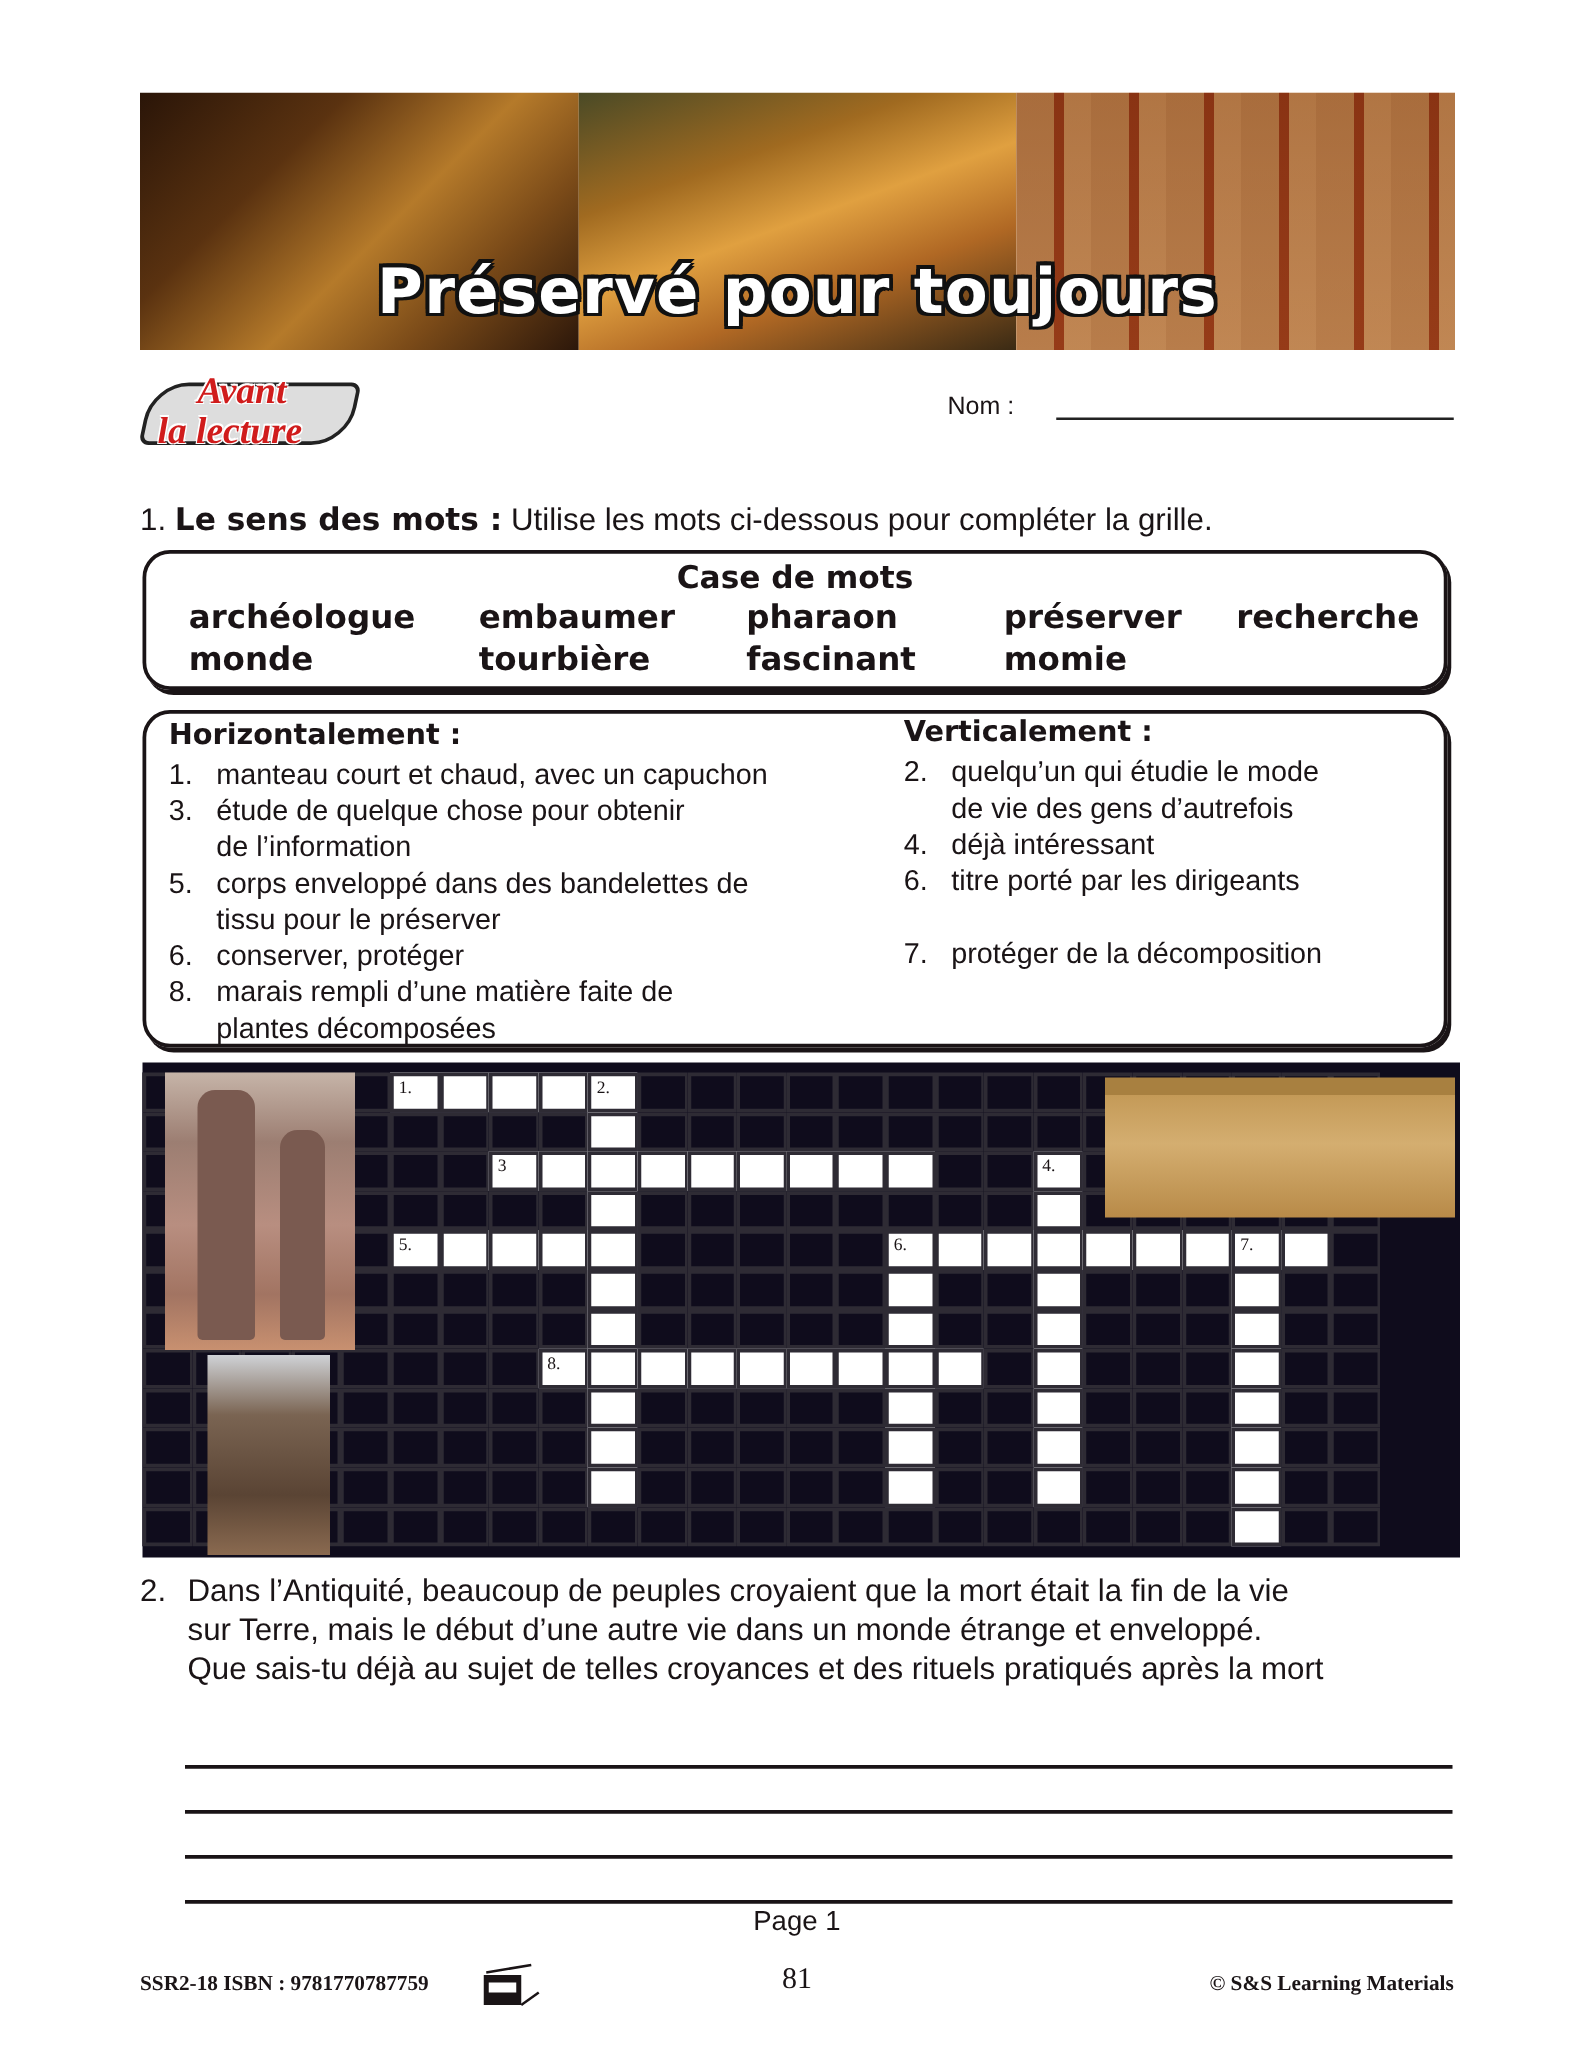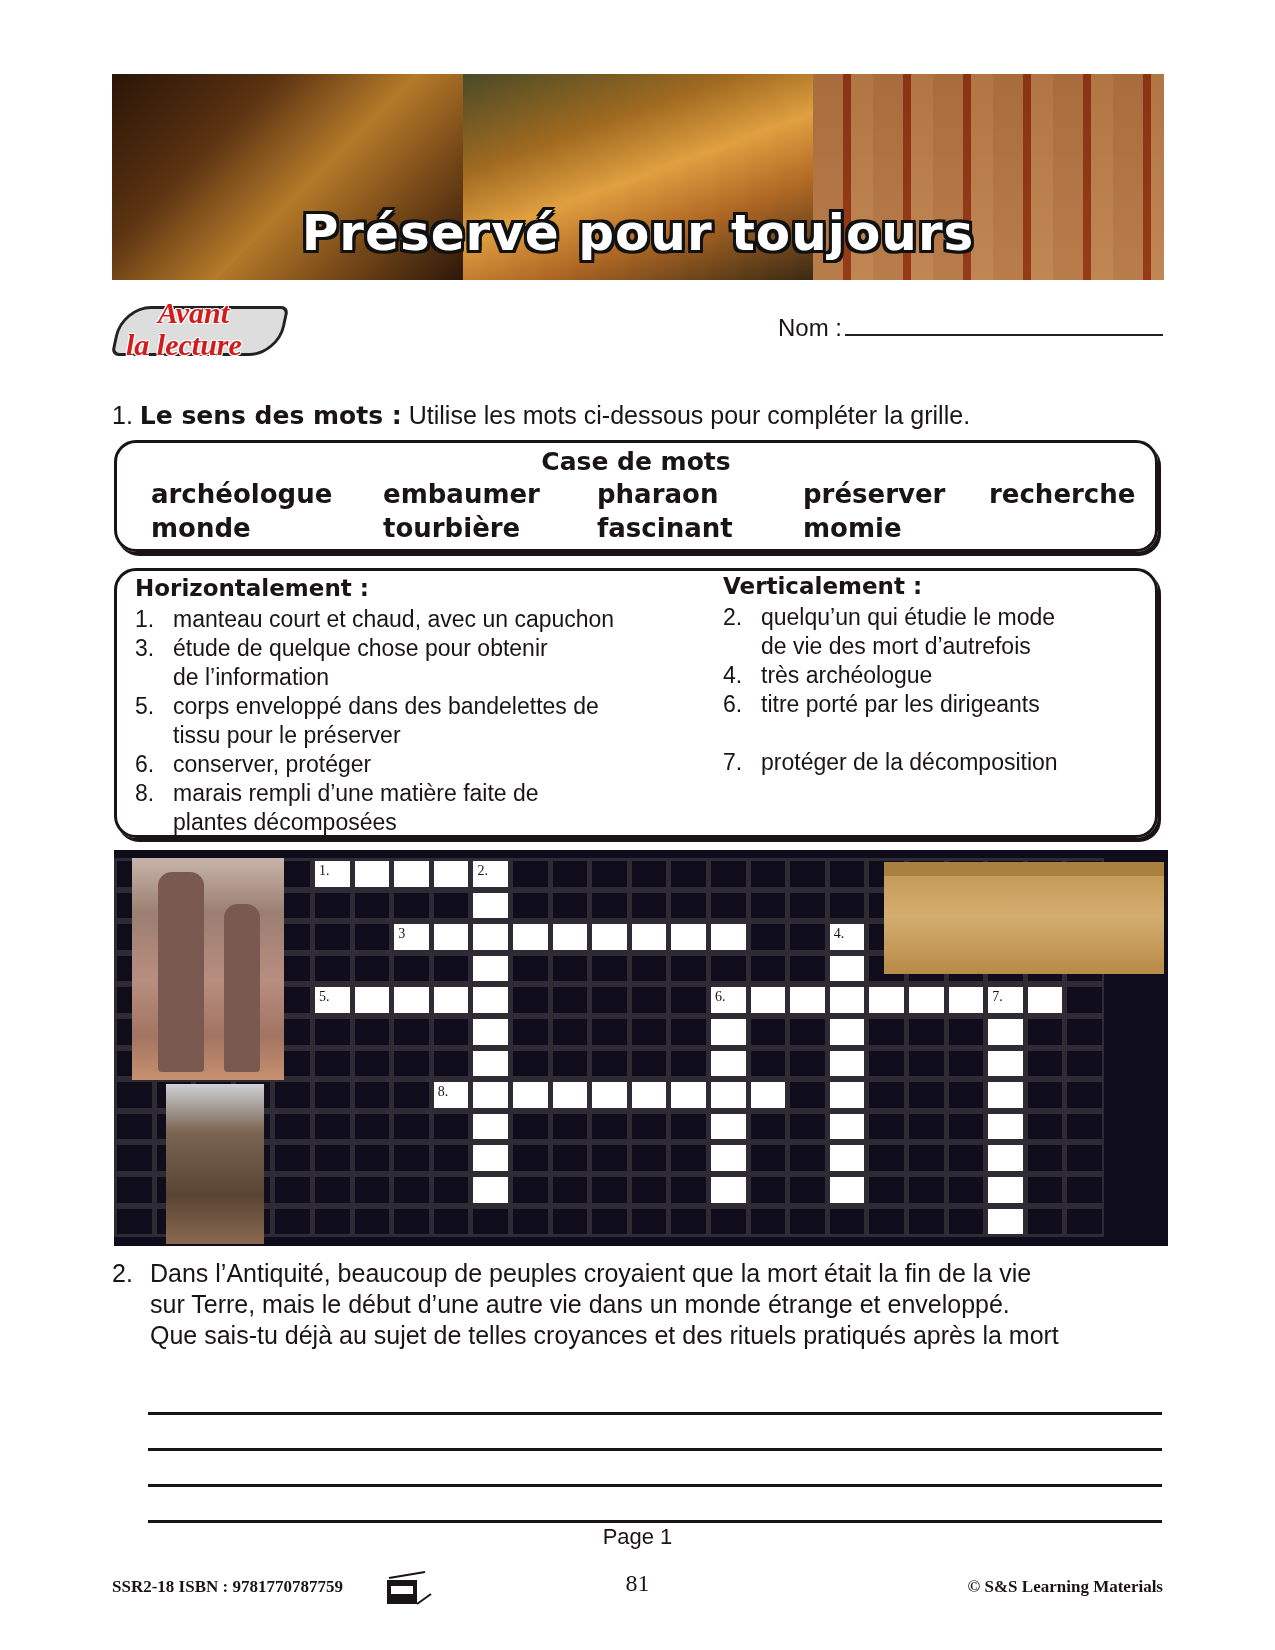--- a/index.html
+++ b/index.html
@@ -10,21 +10,21 @@
   #banner .p1 { background: linear-gradient(135deg, #2a1508 0%, #5a3210 30%, #b57a2a 55%, #7a4a18 75%, #2c170a 100%); }
   #banner .p2 { background: linear-gradient(160deg, #4a4a26 0%, #a06a20 30%, #e0a040 50%, #b06824 70%, #3a2a14 100%); }
   #banner .p3 { background: repeating-linear-gradient(90deg, #d8b48a 0px, #d8b48a 30px, #b0552c 30px, #b0552c 38px, #e2c29a 38px, #e2c29a 60px), linear-gradient(#c79a70, #d9b18a); background-blend-mode: multiply; }
   #banner-title { position: absolute; left: 0; right: 0; bottom: 18px; text-align: center; font-family: "DejaVu Sans", sans-serif; font-weight: bold; font-size: 50px; color: #fff; letter-spacing: 1px;
     text-shadow: -3px -3px 0 #111, 3px -3px 0 #111, -3px 3px 0 #111, 3px 3px 0 #111, 0 3px 0 #111, 3px 0 0 #111, -3px 0 0 #111, 0 -3px 0 #111; }
   #badge { left: 112px; top: 296px; width: 180px; height: 72px; }
   #badge .book { position: absolute; left: 4px; top: 10px; width: 168px; height: 50px; border: 3px solid #222; border-radius: 30px 8px 30px 8px; background: #ddd; transform: skewX(-12deg); }
   #badge .t1, #badge .t2 { position: absolute; font-family: "Liberation Serif", serif; font-style: italic; font-weight: bold; color: #d01c1c; font-size: 30px; line-height: 30px; text-shadow: -1px -1px 0 #fff, 1px 1px 0 #fff, 1px -1px 0 #fff, -1px 1px 0 #fff; }
   #badge .t1 { left: 46px; top: 2px; }
   #badge .t2 { left: 14px; top: 34px; }
-  #nom { left: 778px; top: 314px; font-size: 24px; }
+  #nom { left: 758px; top: 314px; font-size: 20px; }
   #nom-line { left: 845px; top: 334px; width: 318px; border-bottom: 2px solid #222; }
   .q { font-size: 25px; line-height: 31px; }
   #q1 { left: 112px; top: 400px; }
   #q1 b { font-family: "DejaVu Sans", sans-serif; }
   .box { border: 3px solid #1a1416; border-radius: 22px; box-shadow: 3px 4px 0 #1a1416; }
   #wordbox { left: 114px; top: 440px; width: 1044px; height: 112px; }
   #wordbox .ttl { position: absolute; left: 0; right: 0; top: 4px; text-align: center; font-family: "DejaVu Sans", sans-serif; font-weight: bold; font-size: 25px; }
   #wordbox .w { position: absolute; font-family: "DejaVu Sans", sans-serif; font-weight: bold; font-size: 26px; }
   #cluebox { left: 114px; top: 568px; width: 1044px; height: 270px; }
   .cluehead { position: absolute; font-family: "DejaVu Sans", sans-serif; font-weight: bold; font-size: 23px; }
@@ -104,24 +104,24 @@
     <span class="n">6.</span><span>conserver, protéger</span>
   </div>
   <div class="clue" style="left:18px;top:208px">
     <span class="n">8.</span><span>marais rempli d’une matière faite de</span>
     <div class="cont">plantes décomposées</div>
   </div>
 
   <div class="cluehead" style="left:606px;top:2px">Verticalement :</div>
   <div class="clue" style="left:606px;top:32px">
     <span class="n">2.</span><span>quelqu’un qui étudie le mode</span>
-    <div class="cont">de vie des mort d’autrefois</div>
+    <div class="cont">de vie des gens d’autrefois</div>
   </div>
   <div class="clue" style="left:606px;top:90px">
-    <span class="n">4.</span><span>très archéologue</span>
+    <span class="n">4.</span><span>déjà intéressant</span>
   </div>
   <div class="clue" style="left:606px;top:119px">
     <span class="n">6.</span><span>titre porté par les dirigeants</span>
   </div>
   <div class="clue" style="left:606px;top:177px">
     <span class="n">7.</span><span>protéger de la décomposition</span>
   </div>
 </div>
 
 <div id="grid" class="abs">

